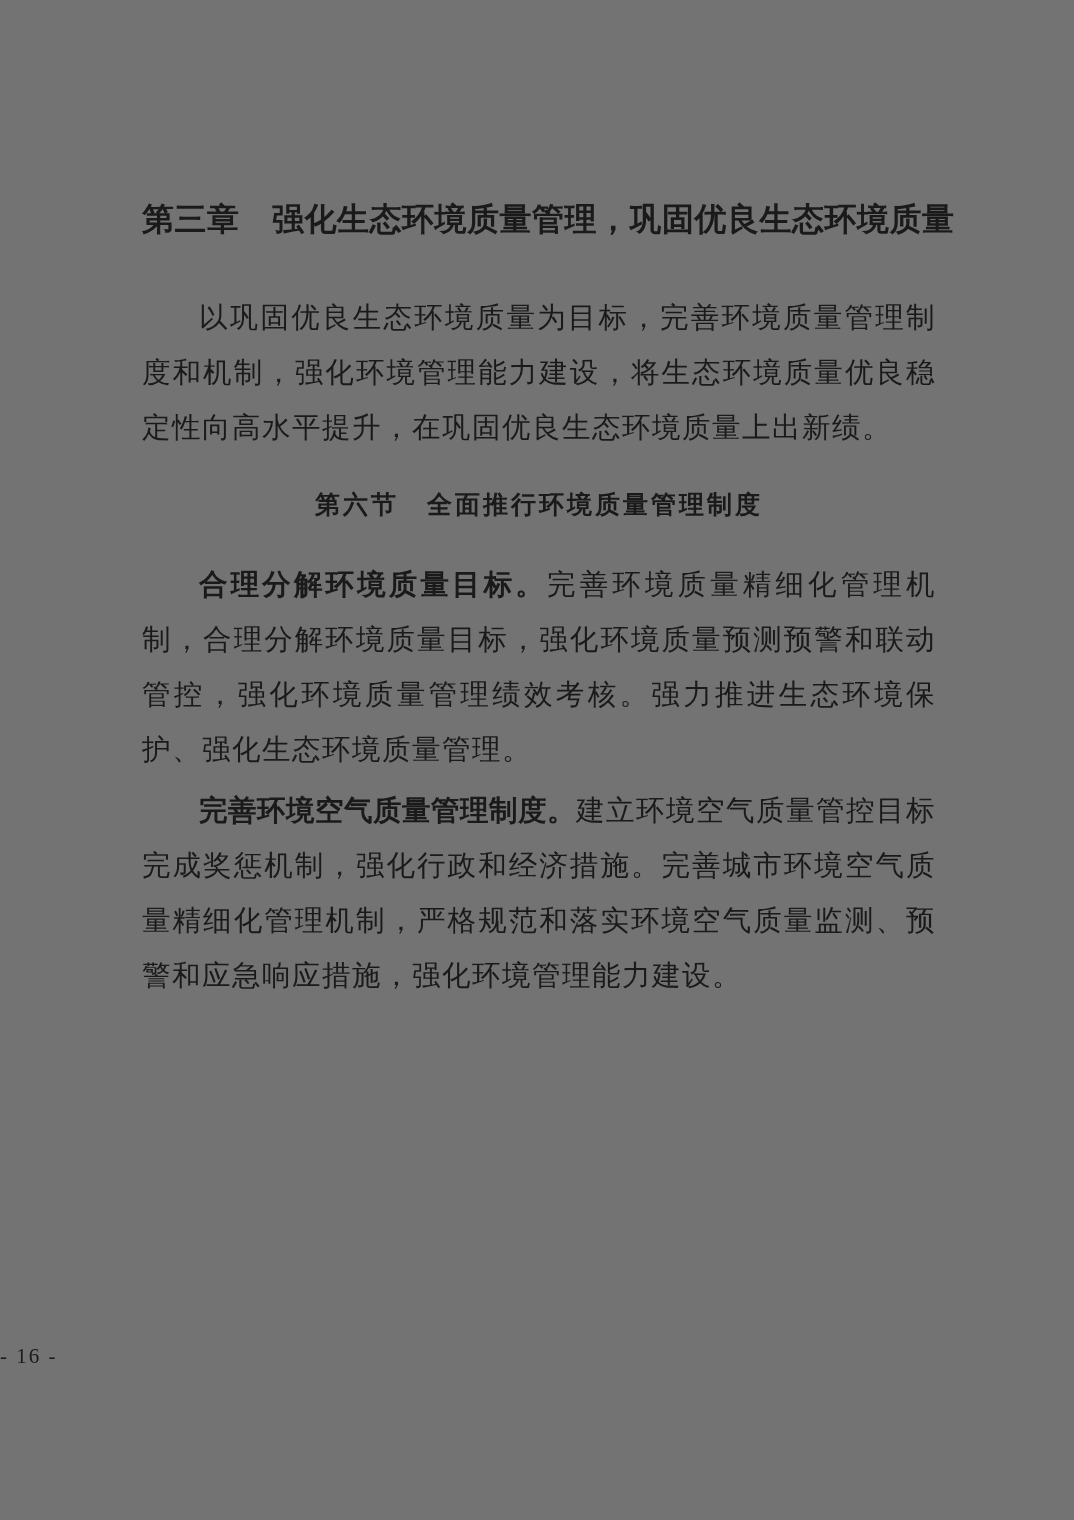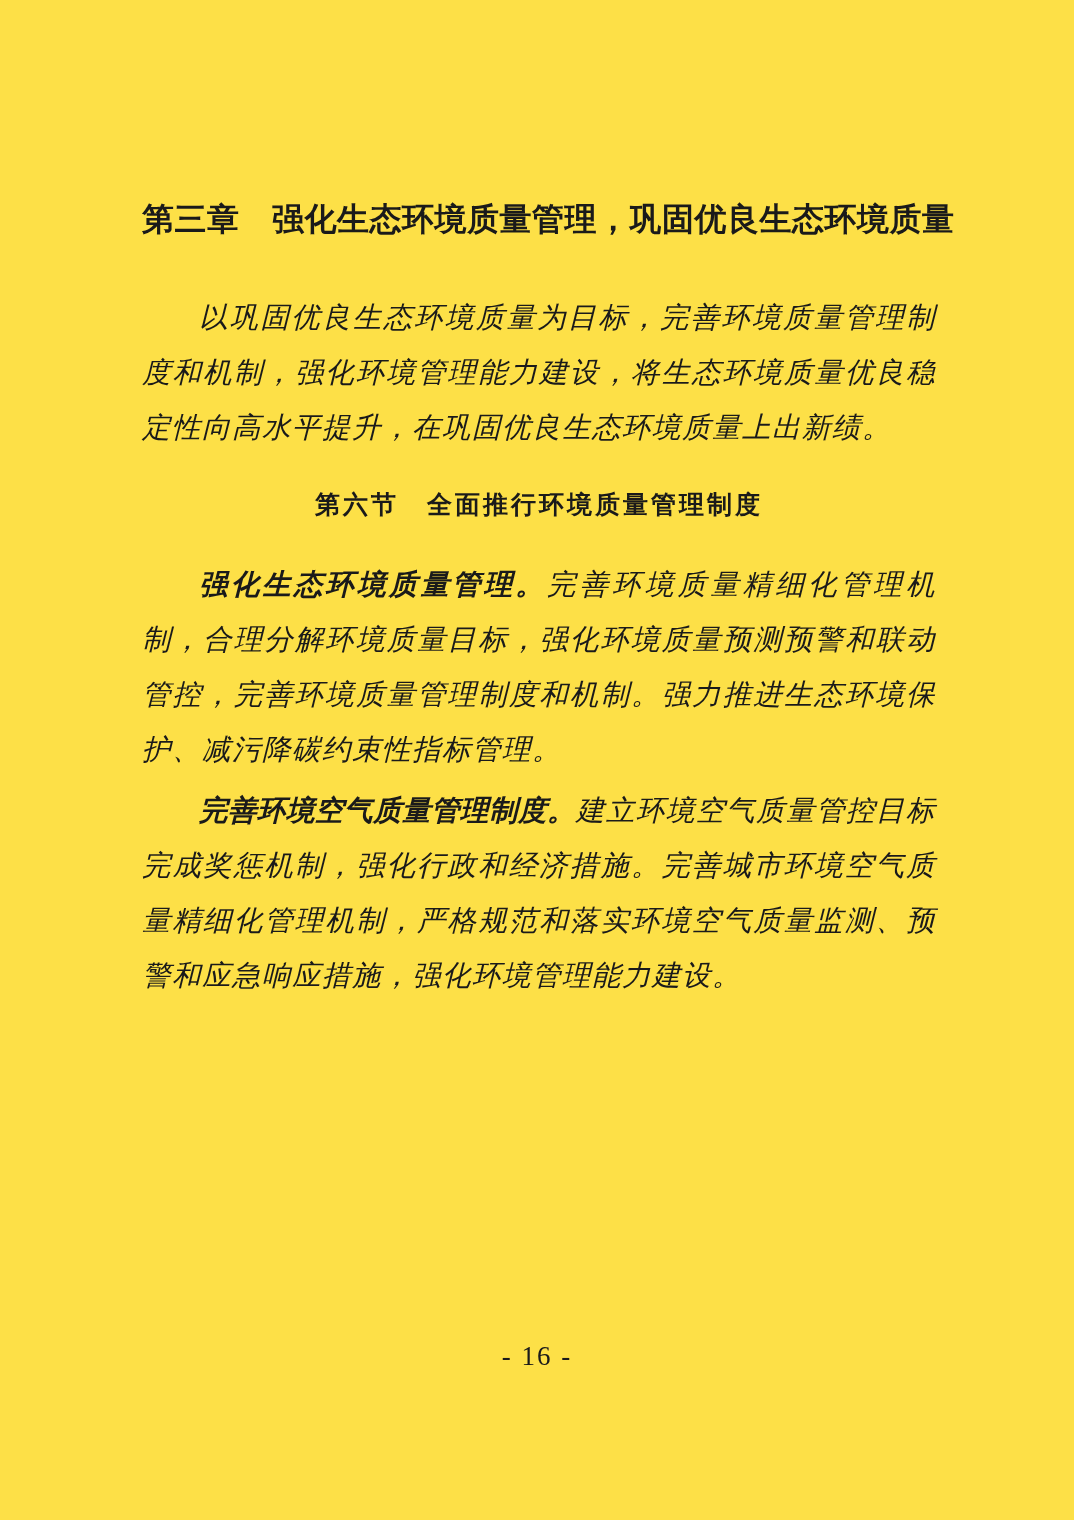--- a/index.html
+++ b/index.html
@@ -12,21 +12,21 @@
     height: 1520px;
     position: relative;
     font-family: "Liberation Serif", "DejaVu Serif", serif;
     color: #1a1a1a;
   }
   .page {
     position: absolute;
     top: 0; left: 0;
     width: 1074px;
     height: 1520px;
-    background: #fde047;
+    background: #737373;
     box-sizing: border-box;
     padding: 196px 138px 0 142px;
   }
   .chapter-title {
     font-family: "Liberation Sans", "DejaVu Sans", sans-serif;
     font-weight: bold;
     font-size: 32px;
     line-height: 46px;
     text-align: center;
     letter-spacing: 0.5px;
@@ -37,21 +37,20 @@
     margin-top: 48px;
   }
   p.body-para {
     margin: 0;
     font-size: 28.5px;
     line-height: 55px;
     letter-spacing: 1.5px;
     text-align: justify;
     text-indent: 2em;
     text-justify: inter-ideograph;
-    font-style: italic;
   }
   .section-title {
     font-family: "Liberation Serif", "DejaVu Serif", serif;
     font-weight: bold;
     font-size: 25px;
     line-height: 40px;
     letter-spacing: 3px;
     text-align: center;
     margin: 30px 0 0 0;
     white-space: nowrap;
@@ -65,43 +64,42 @@
   .lead {
     font-family: "Liberation Sans", "DejaVu Sans", sans-serif;
     font-weight: bold;
     letter-spacing: 0.5px;
   }
   .page-number {
     position: absolute;
     top: 1336px;
     left: 0;
     width: 1074px;
-    text-align: center;
-    font-size: 27px;
+    font-size: 21px;
     line-height: 40px;
     letter-spacing: 2px;
     color: #1a1a1a;
   }
 </style>
 </head>
 <body>
 
 <div class="page">
 
   <h1 class="chapter-title">第三章　强化生态环境质量管理，巩固优良生态环境质量</h1>
 
   <div class="intro">
     <p class="body-para">以巩固优良生态环境质量为目标，完善环境质量管理制度和机制，强化环境管理能力建设，将生态环境质量优良稳定性向高水平提升，在巩固优良生态环境质量上出新绩。</p>
   </div>
 
   <h2 class="section-title">第六节　全面推行环境质量管理制度</h2>
 
   <div class="paragraphs">
 
-    <p class="body-para"><span class="lead">强化生态环境质量管理。</span><span>完善环境质量精细化管理机制，合理分解环境质量目标，强化环境质量预测预警和联动管控，完善环境质量管理制度和机制。强力推进生态环境保护、减污降碳约束性指标管理。</span></p>
+    <p class="body-para"><span class="lead">合理分解环境质量目标。</span><span>完善环境质量精细化管理机制，合理分解环境质量目标，强化环境质量预测预警和联动管控，强化环境质量管理绩效考核。强力推进生态环境保护、强化生态环境质量管理。</span></p>
 
     <p class="body-para"><span class="lead">完善环境空气质量管理制度。</span><span>建立环境空气质量管控目标完成奖惩机制，强化行政和经济措施。完善城市环境空气质量精细化管理机制，严格规范和落实环境空气质量监测、预警和应急响应措施，强化环境管理能力建设。</span></p>
 
 
   </div>
 
   <div class="page-number">- 16 -</div>
 
 </div>
 

